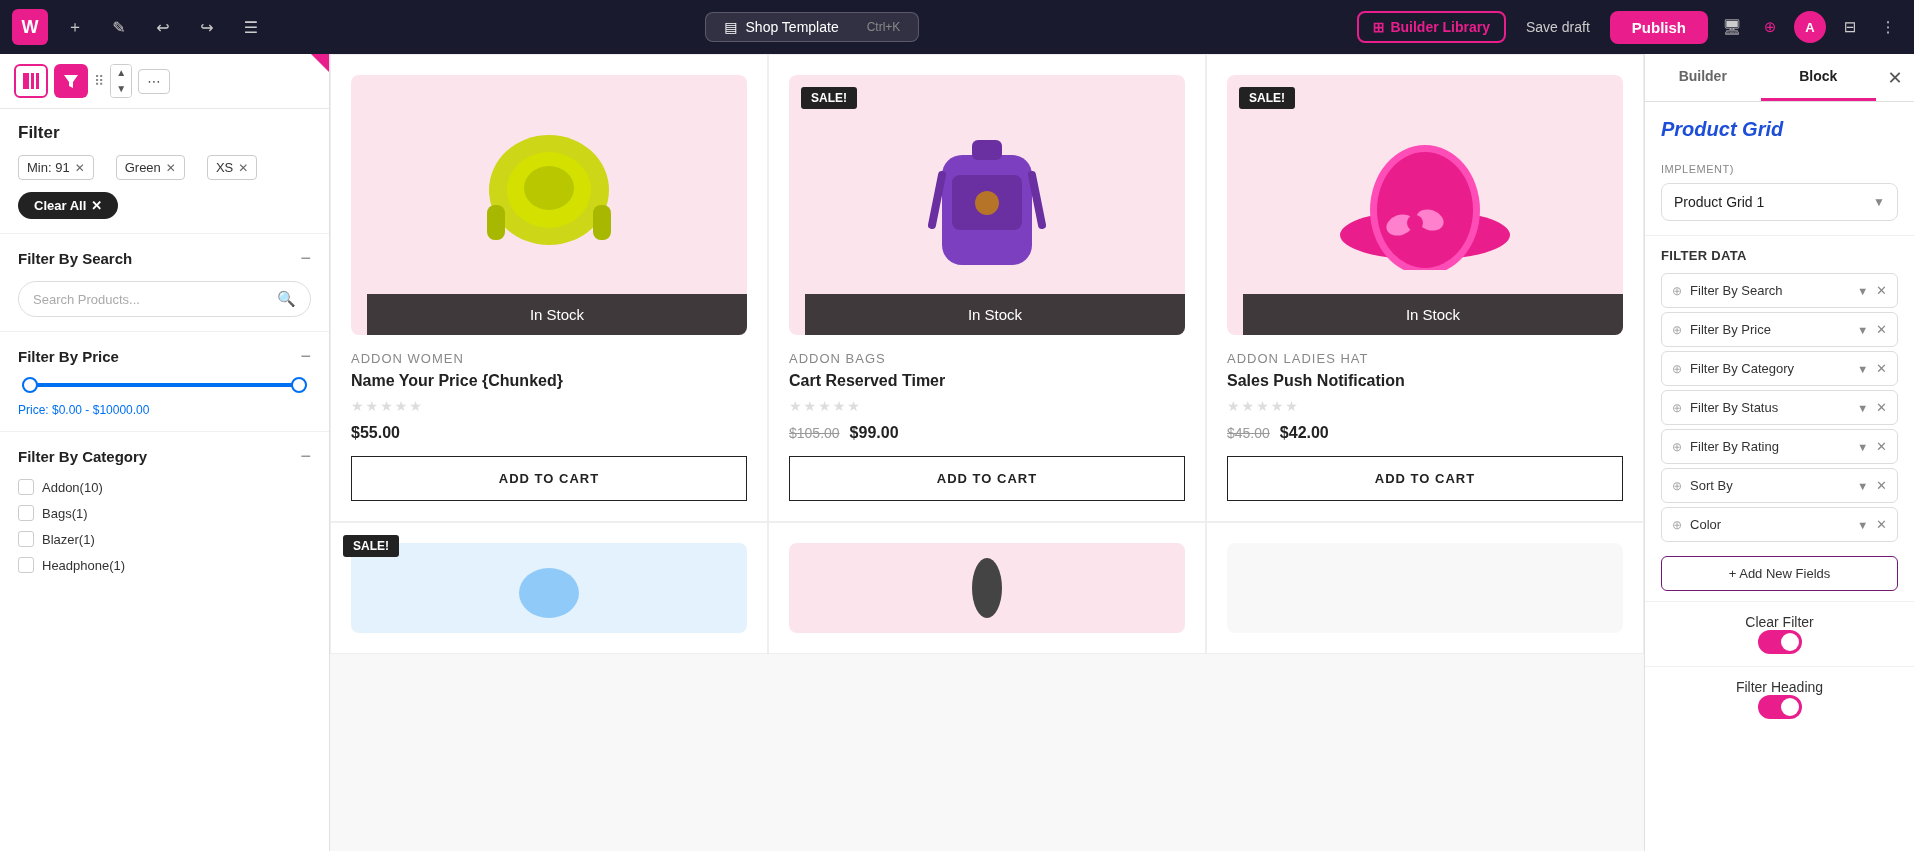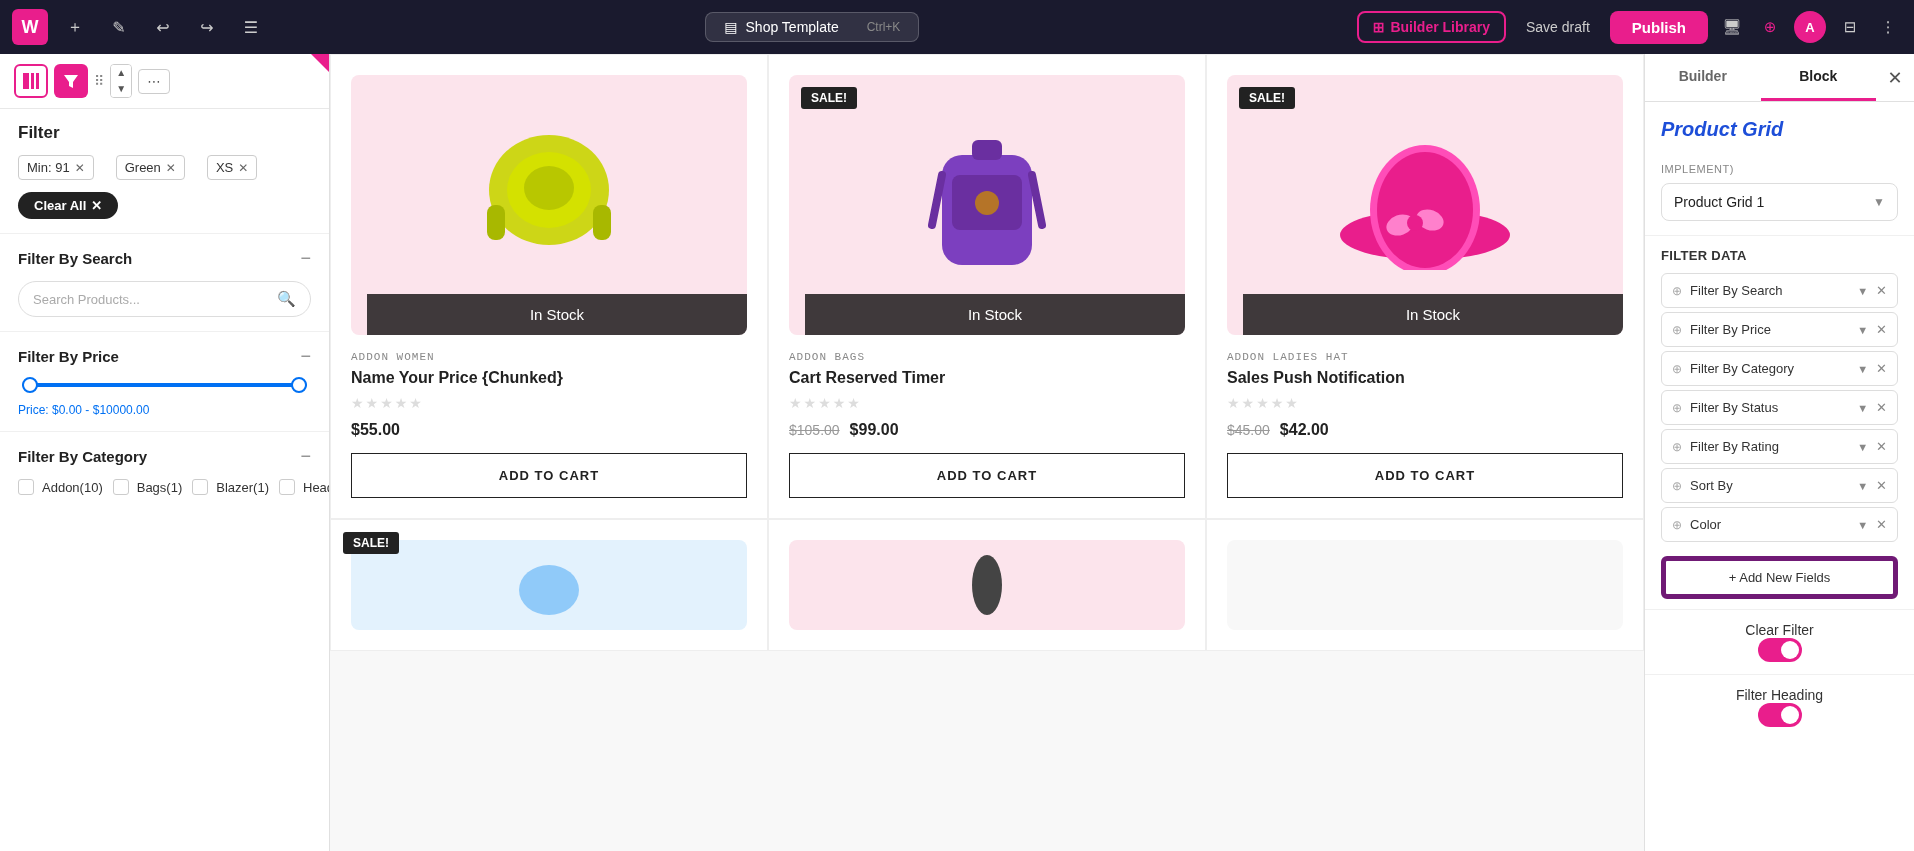--- a/index.html
+++ b/index.html
@@ -55,33 +55,33 @@
     .search-icon { color: #666; font-size: 15px; cursor: pointer; }
 
     .price-range { margin-top: 10px; }
     .price-slider-track { position: relative; height: 4px; background: #ddd; border-radius: 2px; margin: 16px 4px; }
     .price-slider-fill { position: absolute; left: 0; right: 0; top: 0; height: 4px; background: #0070f3; border-radius: 2px; }
     .slider-thumb { position: absolute; width: 16px; height: 16px; background: white; border: 2px solid #0070f3; border-radius: 50%; top: -6px; cursor: pointer; }
     .slider-thumb.left { left: 0; }
     .slider-thumb.right { right: 0; }
     .price-label { font-size: 12px; color: #0070f3; margin-top: 8px; }
 
-    .category-list { display: flex; flex-direction: row; gap: 10px; margin-top: 8px; }
+    .category-list { display: flex; flex-direction: column; gap: 10px; margin-top: 8px; }
     .category-item { display: flex; align-items: center; gap: 8px; font-size: 13px; color: #333; cursor: pointer; }
     .checkbox { width: 16px; height: 16px; border: 1px solid #ccc; border-radius: 3px; flex-shrink: 0; }
 
     
     .content-area { flex: 1; overflow-y: auto; background: #f8f8f8; }
     .product-grid { display: grid; grid-template-columns: repeat(3, 1fr); gap: 0; }
 
     .product-card { background: white; border: 1px solid #eee; padding: 20px; position: relative; }
     .product-image-wrap { background: #fce4ec; border-radius: 8px; height: 260px; display: flex; align-items: center; justify-content: center; margin-bottom: 16px; position: relative; overflow: hidden; }
     .sale-badge { position: absolute; top: 12px; left: 12px; background: #222; color: white; font-size: 12px; font-weight: 700; padding: 4px 10px; border-radius: 3px; }
     .in-stock-overlay { position: absolute; bottom: 0; left: 16px; right: 0; background: rgba(0,0,0,0.75); color: white; text-align: center; padding: 12px; font-size: 15px; font-weight: 500; }
-    .product-category { font-size: 11px; color: #888; letter-spacing: 1px; text-transform: uppercase; margin-bottom: 6px; font-family: Liberation Mono, monospace; }
+    .product-category { font-size: 13px; color: #888; letter-spacing: 1px; text-transform: uppercase; margin-bottom: 6px; }
     .product-name { font-size: 16px; font-weight: 600; color: #222; margin-bottom: 8px; }
     .product-rating { display: flex; gap: 2px; margin-bottom: 10px; }
     .star { color: #ddd; font-size: 14px; }
     .product-price { display: flex; align-items: center; gap: 10px; margin-bottom: 14px; }
     .price-original { color: #999; text-decoration: line-through; font-size: 14px; }
     .price-current { color: #222; font-size: 16px; font-weight: 600; }
     .add-to-cart-btn { width: 100%; border: 1px solid #222; background: white; color: #222; font-size: 13px; font-weight: 700; letter-spacing: 1px; padding: 14px; cursor: pointer; transition: background 0.2s; }
 
     
     .right-panel { width: 270px; background: white; border-left: 1px solid #e0e0e0; overflow-y: auto; flex-shrink: 0; display: flex; flex-direction: column; }
@@ -97,21 +97,21 @@
     .select-arrow { color: #888; font-size: 12px; }
 
     .filter-data-heading { font-size: 13px; font-weight: 700; color: #333; padding: 12px 16px 6px; letter-spacing: 0.3px; }
 
     .filter-row { display: flex; align-items: center; border: 1px solid #ddd; border-radius: 6px; margin: 4px 16px; padding: 9px 10px; gap: 8px; }
     .filter-row-drag { color: #aaa; font-size: 12px; cursor: grab; }
     .filter-row-label { flex: 1; font-size: 13px; color: #333; }
     .filter-row-expand { color: #888; font-size: 11px; cursor: pointer; }
     .filter-row-remove { color: #888; font-size: 13px; cursor: pointer; background: none; border: none; }
 
-    .add-fields-btn { display: flex; align-items: center; gap: 6px; background: white; border: 5px solid #701a75; border-radius: 6px; color: #333; font-size: 13px; padding: 9px 14px; cursor: pointer; margin: 10px 16px; width: calc(100% - 32px); justify-content: center; }
+    .add-fields-btn { display: flex; align-items: center; gap: 6px; background: white; border: 1px solid #701a75; border-radius: 6px; color: #333; font-size: 13px; padding: 9px 14px; cursor: pointer; margin: 10px 16px; width: calc(100% - 32px); justify-content: center; }
 
     .toggle-row { display: flex; align-items: center; justify-content: space-between; padding: 12px 16px; border-top: 1px solid #f0f0f0; flex-direction: column; }
     .toggle-label { font-size: 14px; color: #333; }
     .toggle-switch { width: 44px; height: 24px; background: #e91e8c; border-radius: 12px; position: relative; cursor: pointer; }
     .toggle-knob { width: 18px; height: 18px; background: white; border-radius: 50%; position: absolute; top: 3px; right: 3px; transition: right 0.2s; }
 
     
     ::-webkit-scrollbar { width: 6px; }
     ::-webkit-scrollbar-track { background: transparent; }
     ::-webkit-scrollbar-thumb { background: #ddd; border-radius: 3px; }

